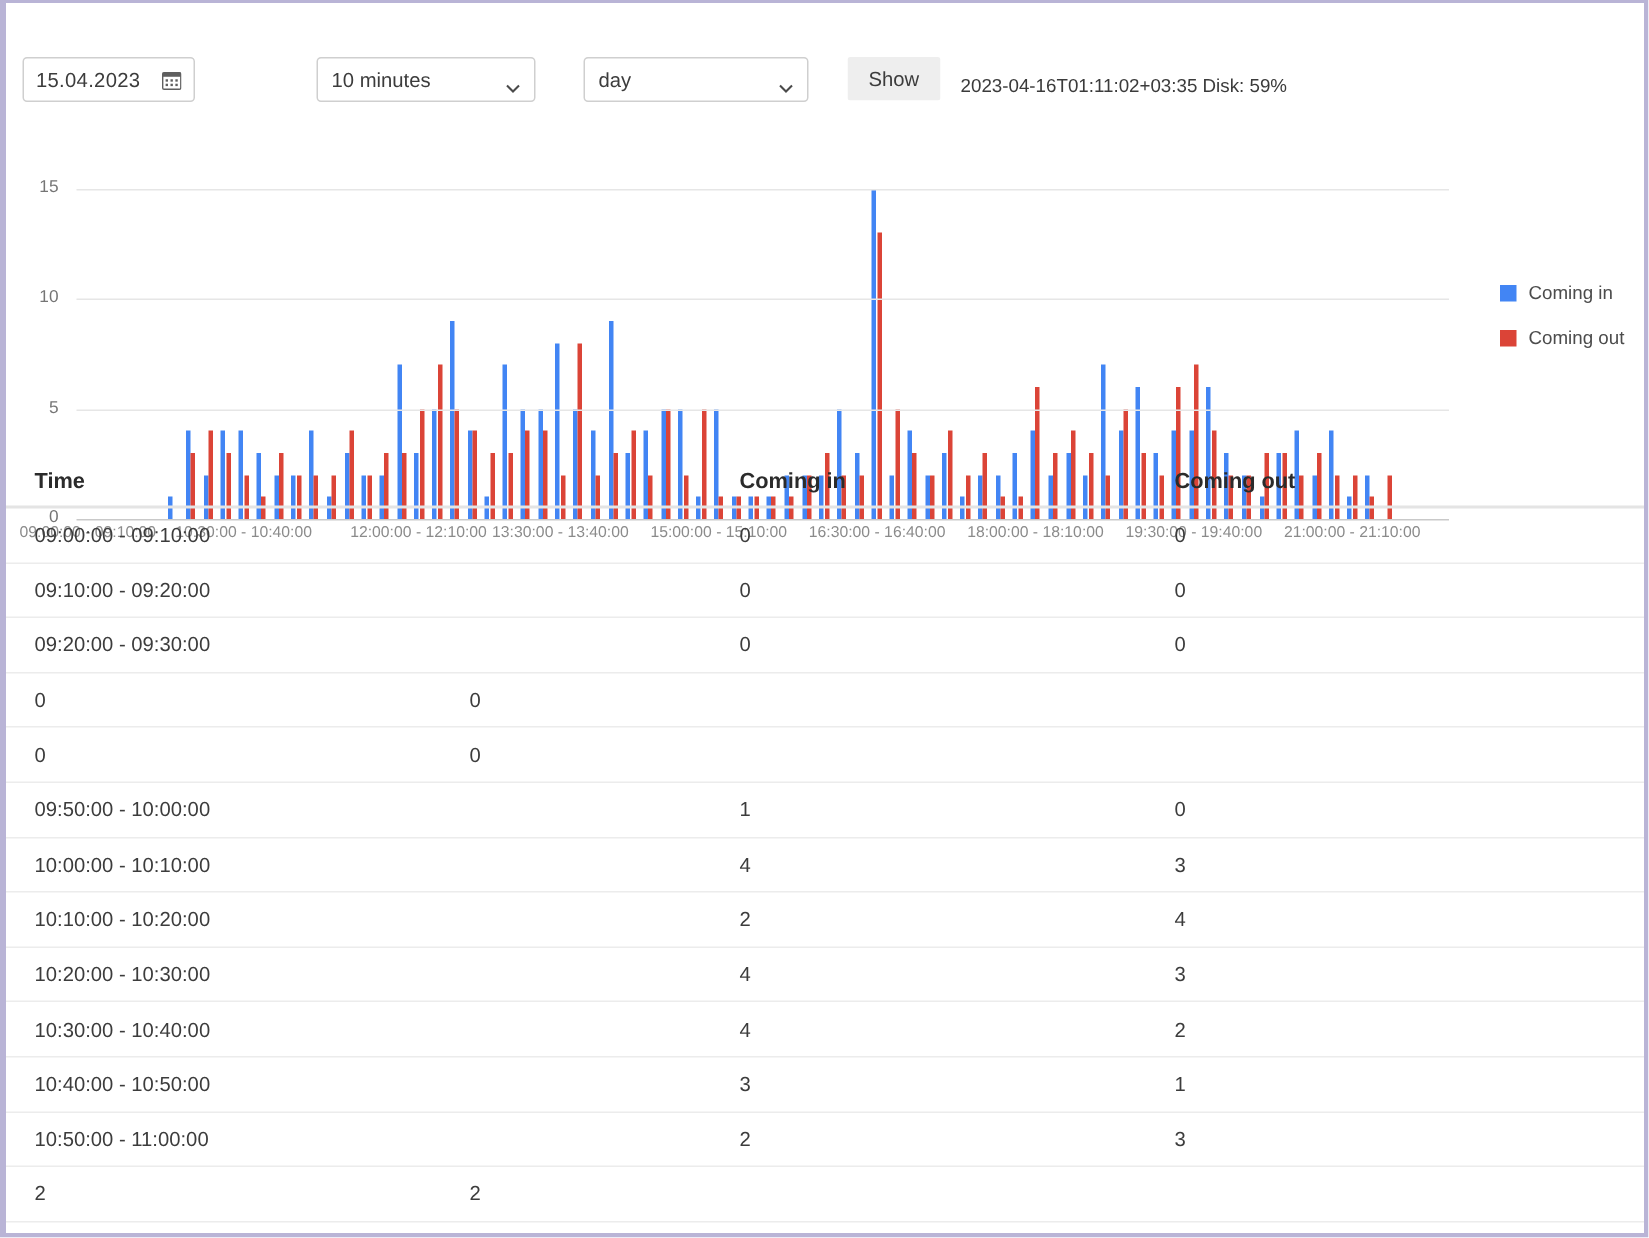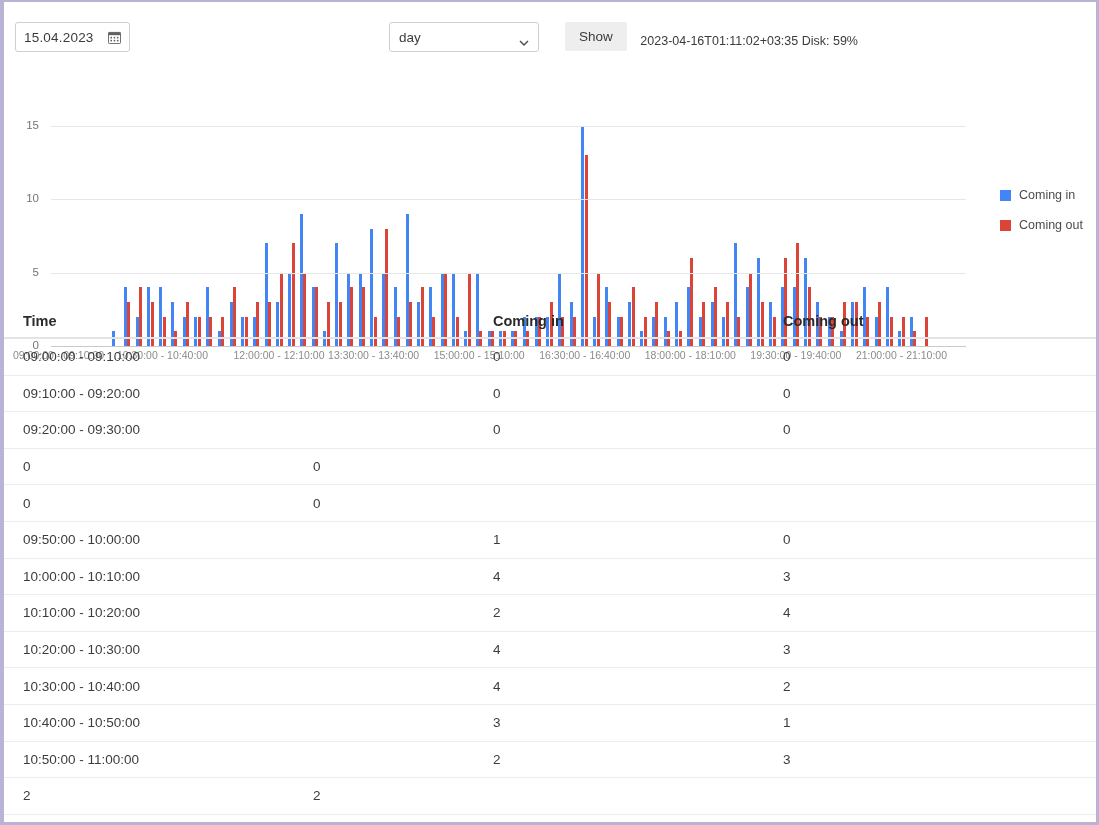--- a/index.html
+++ b/index.html
@@ -17,21 +17,21 @@
     background: #ffffff;
     border-left: 4px solid #b9b4d6;
     border-right: 3px solid #b9b4d6;
     border-bottom: 3px solid #b9b4d6;
     border-top: 2px solid #b9b4d6;
   }
 
   
   .toolbar {
     position: absolute;
-    left: 0; top: 0;
+    left: 0; top: 16px;
     width: 873px; height: 62px;
   }
   .date-box {
     position: absolute;
     left: 11px; top: 20px;
     width: 115px; height: 30px;
     border: 1px solid #cfcfcf;
     border-radius: 3px;
     background: #fff;
     display: flex; align-items: center;
@@ -212,20 +212,28 @@
           <rect x="2.6" y="6.3" width="1.7" height="1.7" fill="#5f5f5f"></rect>
           <rect x="6.1" y="6.3" width="1.7" height="1.7" fill="#5f5f5f"></rect>
           <rect x="9.6" y="6.3" width="1.7" height="1.7" fill="#5f5f5f"></rect>
           <rect x="2.6" y="9.5" width="1.7" height="1.7" fill="#5f5f5f"></rect>
           <rect x="6.1" y="9.5" width="1.7" height="1.7" fill="#5f5f5f"></rect>
           <rect x="9.6" y="9.5" width="1.7" height="1.7" fill="#5f5f5f"></rect>
         </svg>
       </span>
     </div>
 
+    <div class="sel" id="sel-interval">
+      <span class="sel-val">10 minutes</span>
+      <span class="chev">
+        <svg width="10" height="6" viewBox="0 0 10 6">
+          <path d="M1 1 L5 5 L9 1" fill="none" stroke="#4a4a4a" stroke-width="1.4"></path>
+        </svg>
+      </span>
+    </div>
 
     <div class="sel" id="sel-period">
       <span class="sel-val">day</span>
       <span class="chev">
         <svg width="10" height="6" viewBox="0 0 10 6">
           <path d="M1 1 L5 5 L9 1" fill="none" stroke="#4a4a4a" stroke-width="1.4"></path>
         </svg>
       </span>
     </div>
 

